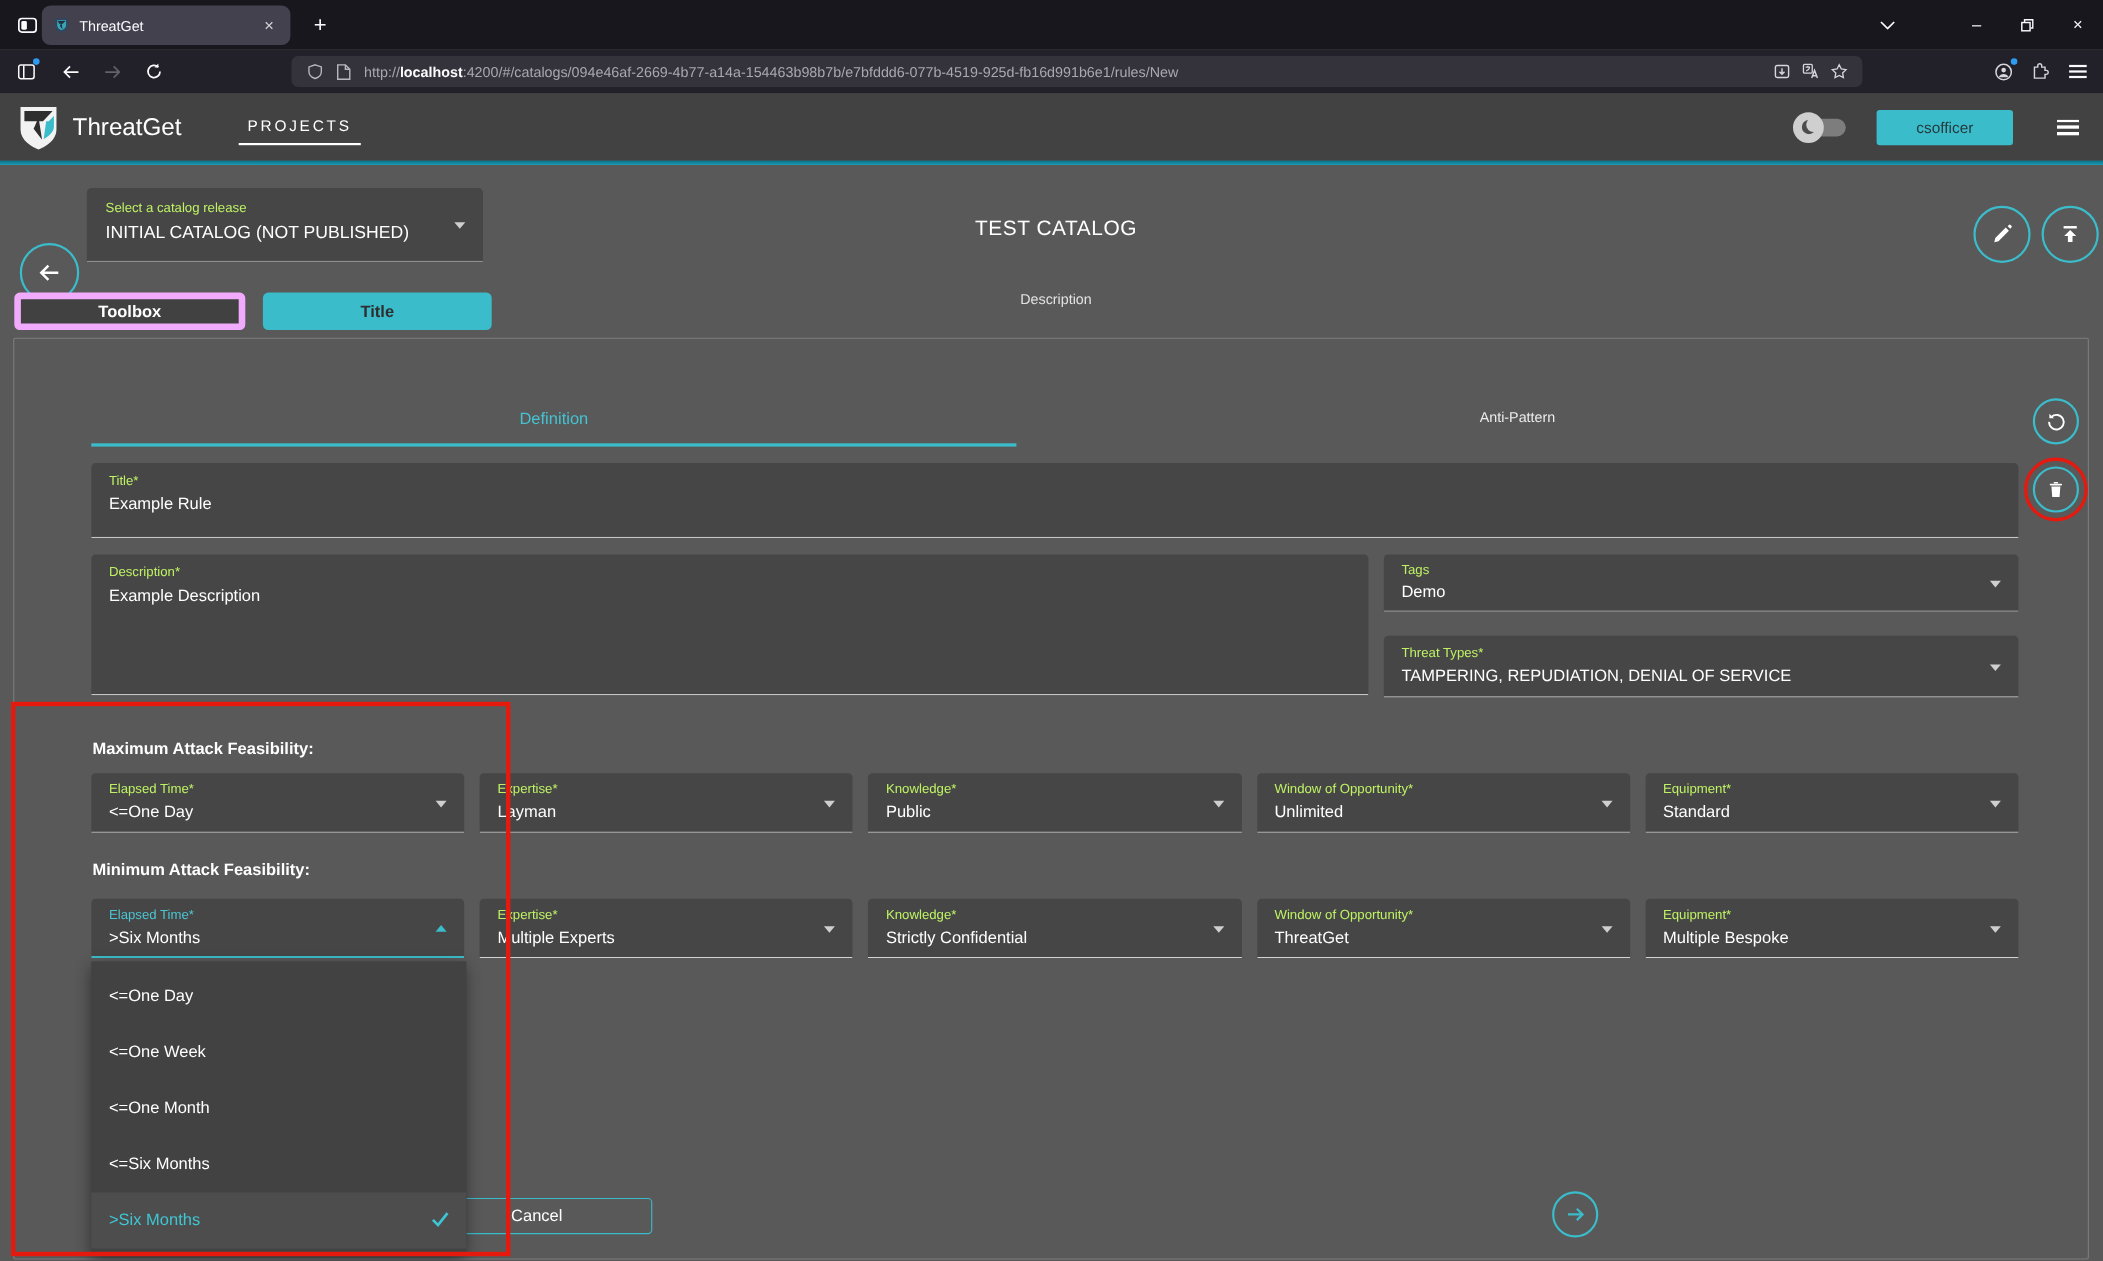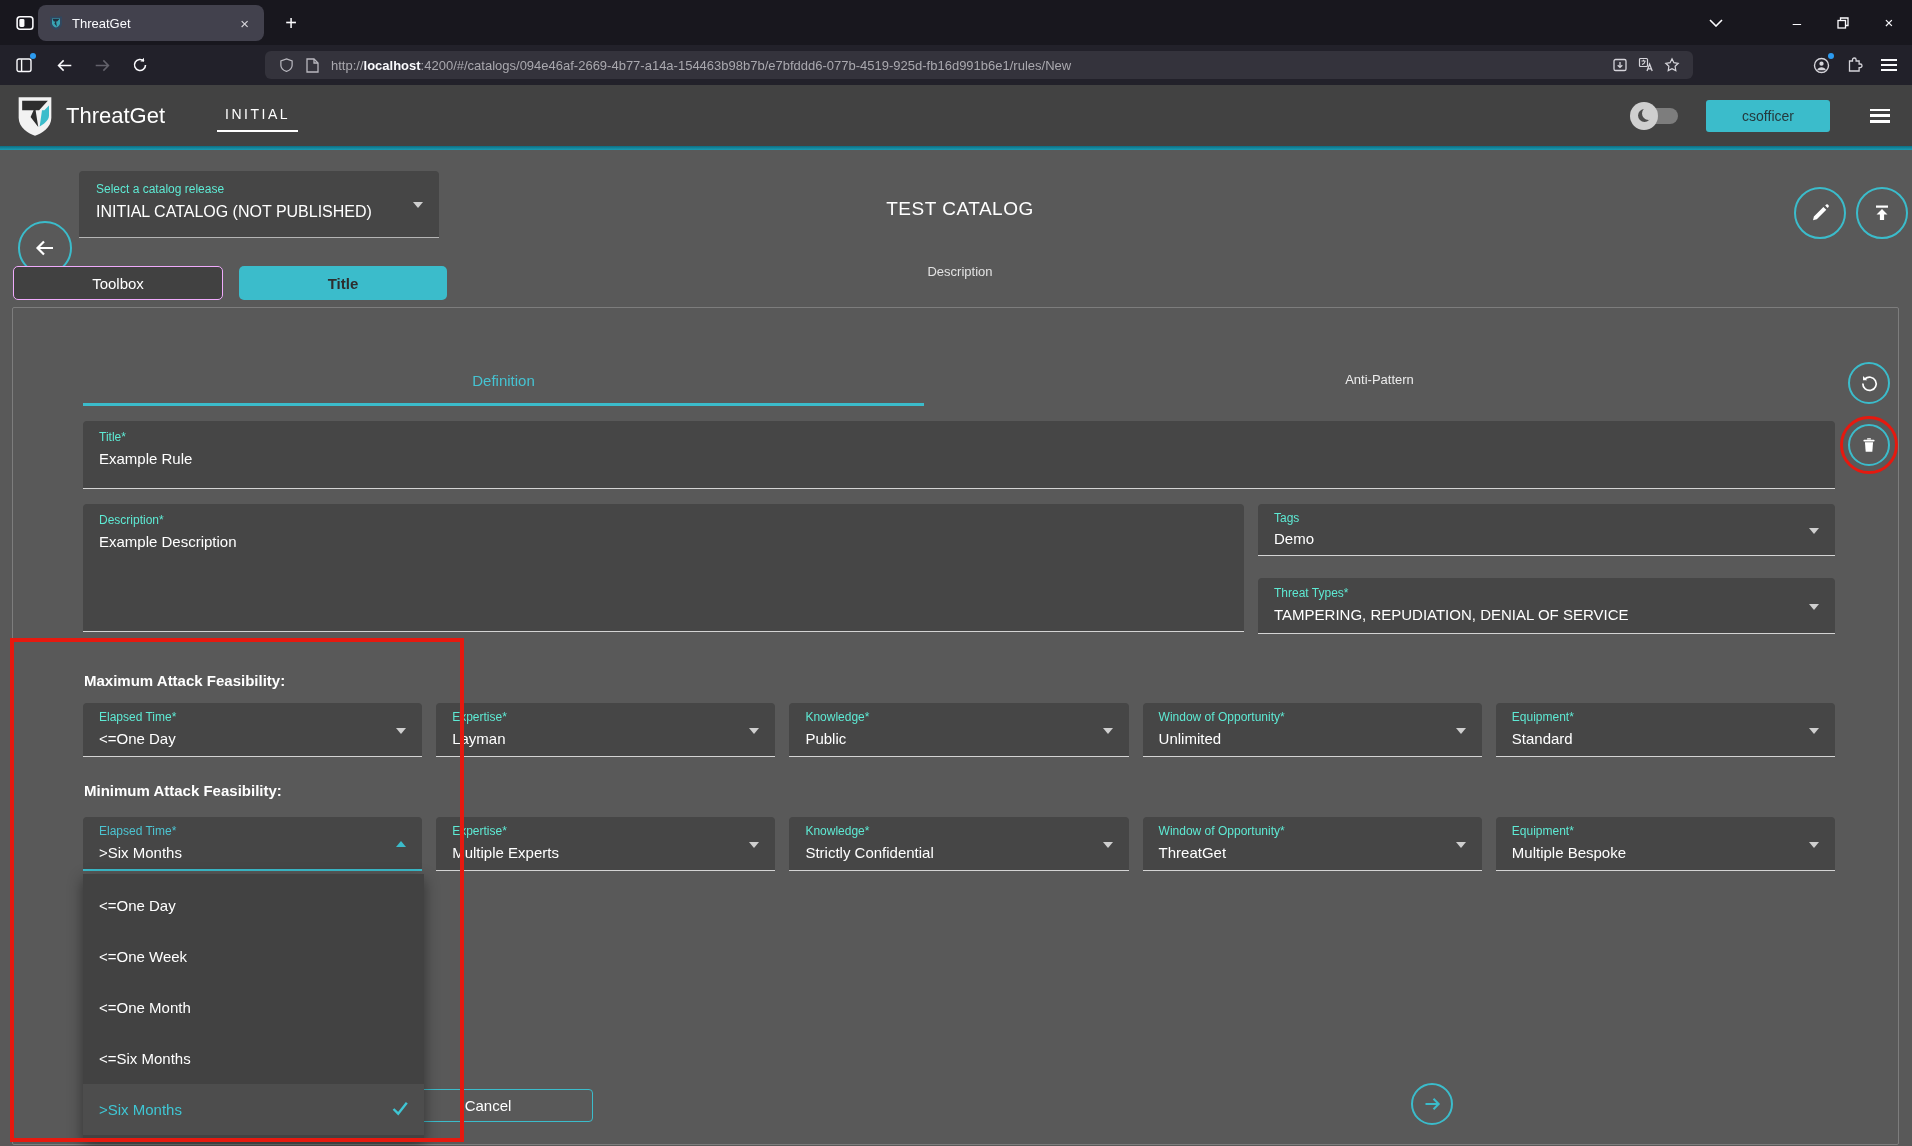--- a/index.html
+++ b/index.html
@@ -49,32 +49,32 @@
   .circ { position:absolute; border:2px solid #3bbccb; border-radius:50%; background:transparent; display:flex; align-items:center; justify-content:center; }
 
   
   .release-select { position:absolute; left:79px; top:171px; width:360px; height:67px; background:#464646; border-radius:4px 4px 0 0; border-bottom:1px solid #b5b5b5; }
   .release-select .f-label { position:absolute; left:17px; top:11px; }
   .release-select .f-value { position:absolute; left:17px; top:32px; font-size:16px; }
   .page-title { position:absolute; left:660px; top:198px; width:600px; text-align:center; color:#fff; font-size:19px; letter-spacing:.5px; }
   .page-subtitle { position:absolute; left:760px; top:264px; width:400px; text-align:center; color:#e2e2e2; font-size:13px; }
 
   
-  .btn-toolbox { position:absolute; left:13px; top:266px; width:210px; height:34px; background:#414141; border:1px solid #f0abfc; border-radius:5px; color:#fff; font-size:15px; font-weight:normal; }
+  .btn-toolbox { position:absolute; left:13px; top:266px; width:210px; height:34px; background:#414141; border:6px solid #f0abfc; border-radius:5px; color:#fff; font-size:15px; font-weight:bold; }
   .btn-rules { position:absolute; left:239px; top:266px; width:208px; height:34px; background:#3bbccb; border:none; border-radius:5px; color:#2e2e2e; font-size:15px; font-weight:bold; }
 
   
   .panel { position:absolute; left:12px; top:307px; width:1887px; height:838px; border:1px solid #7d7d7d; border-radius:2px; }
   .tab-def { position:absolute; left:83px; top:372px; width:841px; text-align:center; color:#45c3d2; font-size:15px; }
   .tab-anti { position:absolute; left:924px; top:372px; width:911px; text-align:center; color:#ececec; font-size:13px; }
   .tab-underline { position:absolute; left:83px; top:403px; width:841px; height:3px; background:#3bbccb; }
 
   
   .field { position:absolute; background:#464646; border-radius:4px 4px 0 0; border-bottom:1px solid #d4d4d4; }
-  .f-label { font-size:12px; color:#5eead4; }
+  .f-label { font-size:12px; color:#bef264; }
   .f-value { font-size:15px; color:#fff; }
   .field .f-label { position:absolute; left:16px; top:9px; }
   .field .f-value { position:absolute; left:16px; top:29px; }
   .caret { position:absolute; right:16px; top:50%; margin-top:-2px; width:0; height:0; border-left:5px solid transparent; border-right:5px solid transparent; border-top:6px solid #cfcfcf; }
   .caret.up { border-top:none; border-bottom:6px solid #3bbccb; }
 
   .fld-title { left:83px; top:421px; width:1752px; height:68px; }
   .fld-desc  { left:83px; top:504px; width:1161px; height:128px; }
   .fld-tags  { left:1258px; top:504px; width:577px; height:52px; }
   .fld-threat{ left:1258px; top:578px; width:577px; height:56px; }
@@ -225,21 +225,21 @@
     </div>
   </div>
 
   <div class="appheader">
     <svg width="38" height="42" viewBox="0 0 32 36" style="margin-left:16px">
       <path d="M2 2h28v17.5c0 8.5-8.5 13.5-14 15.5C10.5 33 2 28 2 19.5z" fill="#f2f2f2"></path>
       <path d="M5 5h22l-7.5 8h-3l2.3 14.5-6.6-8.6 2.6-5.9H5z" fill="#2e2e2e"></path>
       <path d="M16.5 13h5.5l-2 14c2.6-1.6 8-5 8-9.5V9l-4 4z" fill="#3bbccb"></path>
     </svg>
     <span class="app-name">ThreatGet</span>
-    <span class="nav-projects">INITIAL</span>
+    <span class="nav-projects">PROJECTS</span>
     <span class="spacer"></span>
     <span class="theme-toggle">
       <span class="theme-knob">
           <span class="moon"></span>
         </span>
     </span>
     <button class="user-btn">csofficer</button>
     <span class="app-hamb">
         <i></i>
         <i></i>

